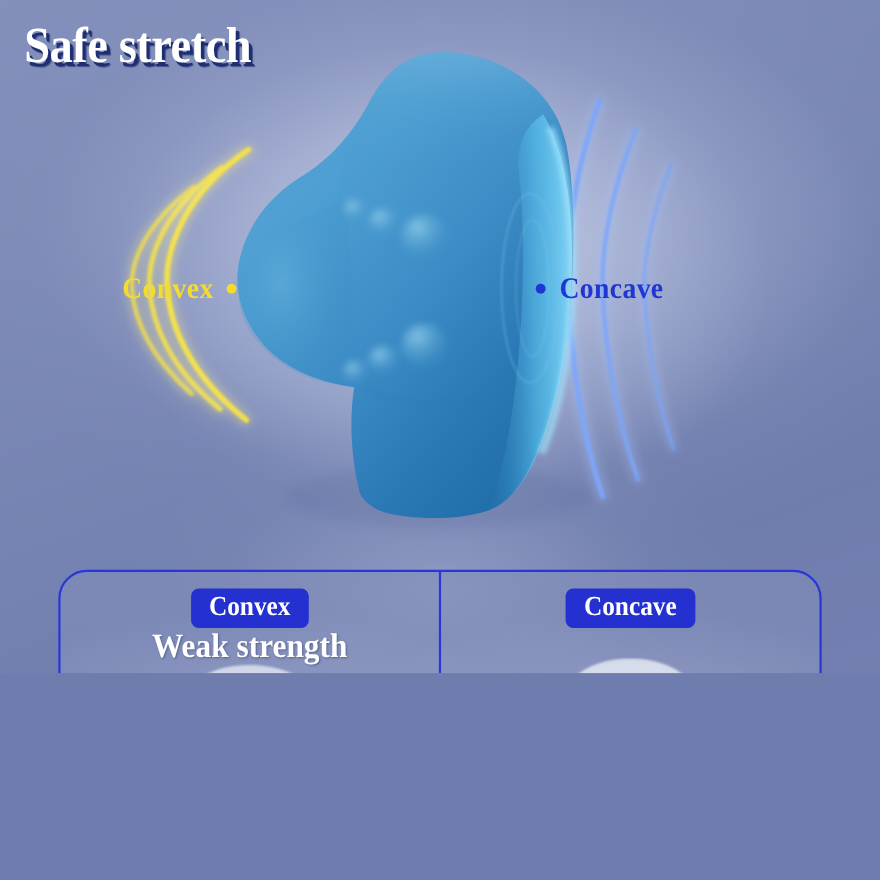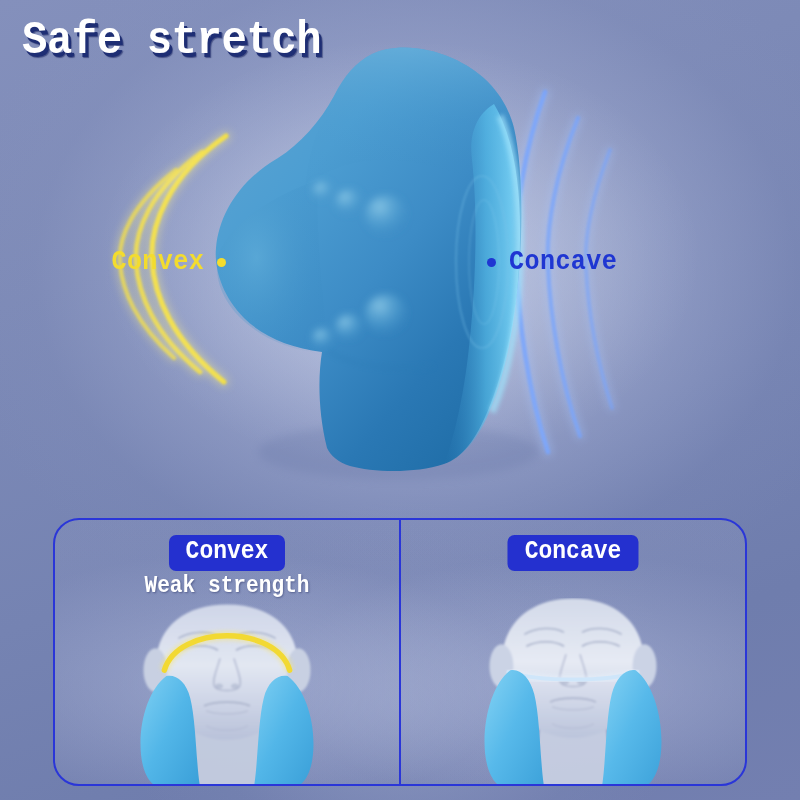--- a/index.html
+++ b/index.html
@@ -4,23 +4,23 @@
 <title>Safe stretch</title>
 <style>
   html, body {
     margin: 0;
     padding: 0;
     background: #6e7cae;
   }
   #page {
     position: relative;
     width: 800px;
-    height: 800px;
+    height: 612px;
     overflow: hidden;
-    font-family: Liberation Mono, monospace;
+    font-family: Liberation Serif, serif;
     background:
       radial-gradient(ellipse 70% 55% at 52% 34%, rgba(196,204,230,0.85) 0%, rgba(170,180,215,0.45) 42%, rgba(140,152,192,0.10) 68%, rgba(120,133,180,0) 85%),
       radial-gradient(ellipse 42% 30% at 50% 88%, rgba(168,178,212,0.55) 0%, rgba(140,152,192,0.12) 60%, rgba(120,133,180,0) 85%),
       linear-gradient(160deg, #8490bc 0%, #7d8ab7 28%, #7583b2 58%, #6f7dad 80%, #737fb0 100%);
     -webkit-font-smoothing: antialiased;
   }
 
   
   .title {
     position: absolute;
@@ -119,21 +119,21 @@
     user-select: none;
   }
   .badge span { display: inline-block; transform: scaleX(0.92); }
 
   .subcaption {
     position: absolute;
     left: 50%;
     transform: translateX(-50%);
     top: 53px;
     color: #ffffff;
-    font-size: 23px;
+    font-size: 31px;
     line-height: 27px;
     font-weight: 700;
     font-stretch: condensed;
     white-space: nowrap;
     text-shadow: 1px 1px 2px rgba(30,40,90,0.45);
     z-index: 4;
     user-select: none;
   }
   .subcaption span { display: inline-block; transform: scaleX(0.92); }
 

